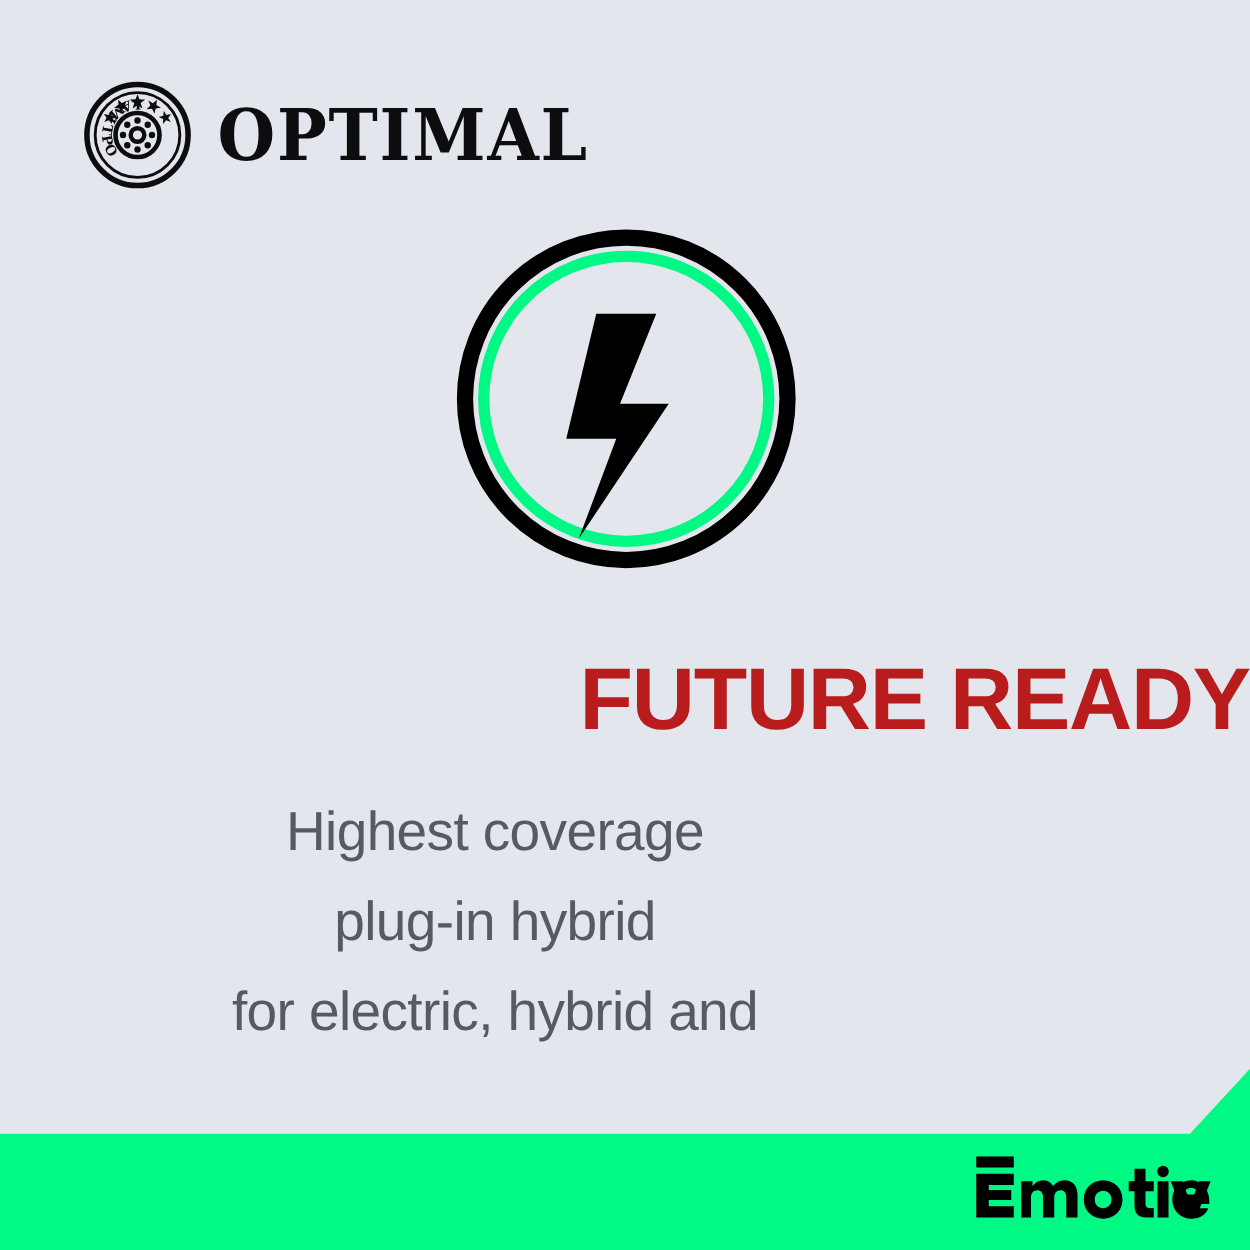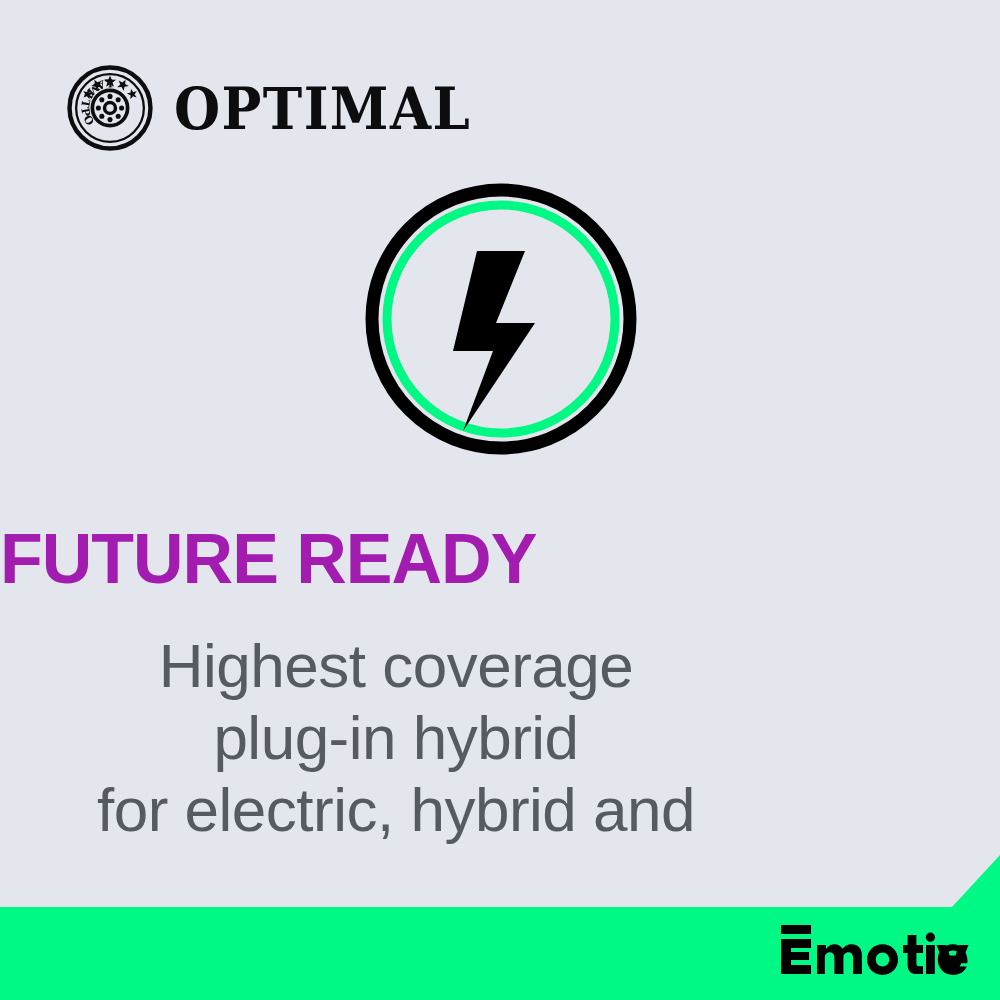--- a/index.html
+++ b/index.html
@@ -63,37 +63,37 @@
     width: 272px;
     height: 272px;
   }
 
   
   .headline {
     position: absolute;
     top: 524px;
     left: 0;
     width: 1000px;
-    text-align: left;
+    text-align: right;
     font-family: "Liberation Sans", sans-serif;
     font-weight: 700;
     font-size: 70px;
     line-height: 1;
     letter-spacing: -1px;
-    color: #a21caf;
+    color: #b91c1c;
   }
   .subcopy {
     position: absolute;
     top: 630px;
     left: 0;
     width: 792px;
     text-align: center;
     font-family: "Liberation Sans", sans-serif;
     font-weight: 400;
-    font-size: 62px;
+    font-size: 44px;
     line-height: 72px;
     letter-spacing: -0.5px;
     color: #555b60;
   }
   .subcopy .line {
     display: block;
     white-space: nowrap;
   }
 
   

